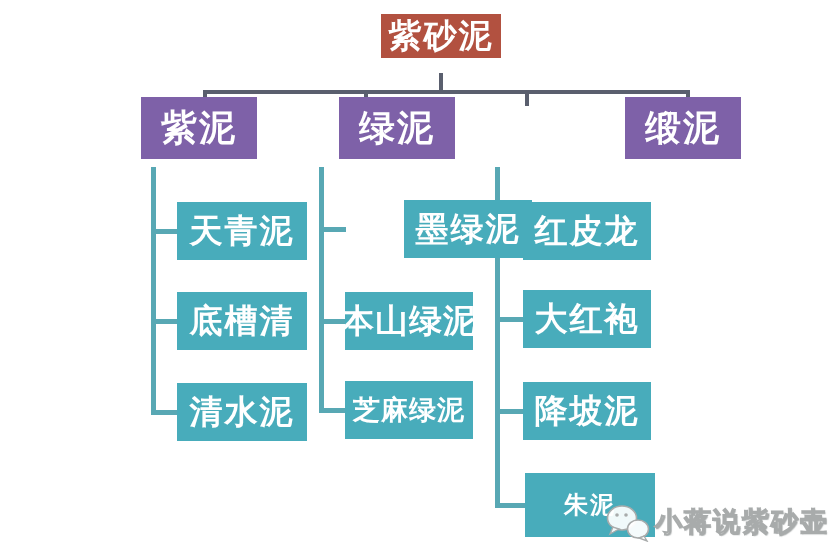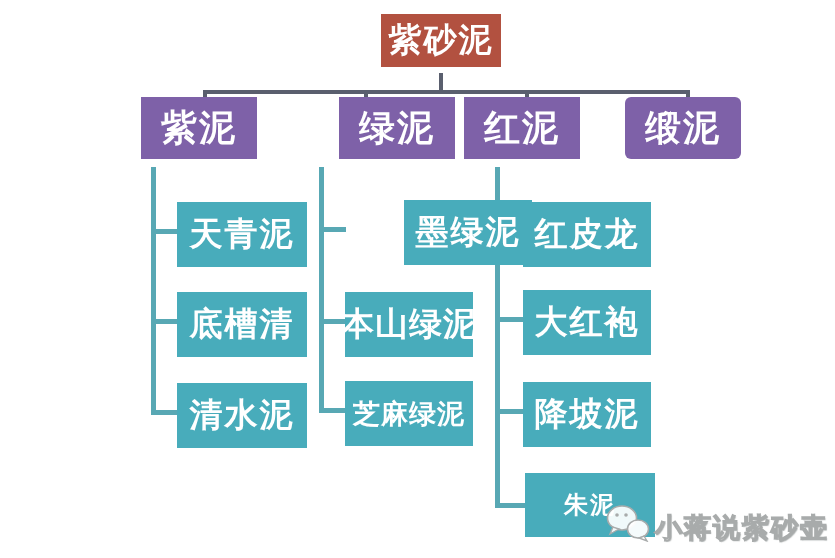--- a/index.html
+++ b/index.html
@@ -25,36 +25,36 @@
     position: absolute;
     display: flex;
     align-items: center;
     justify-content: center;
     color: var(--text);
     font-weight: 700;
     letter-spacing: 2px;
     white-space: nowrap;
   }
   .root-box {
-    left: 381px; top: 14px; width: 120px; height: 53px;
+    left: 381px; top: 14px; width: 120px; height: 44px;
     background: var(--root-bg);
     font-size: 33px;
     font-family: Liberation Serif, serif;
   }
   .branch-box {
     top: 97px; width: 116px; height: 62px;
     background: var(--branch-bg);
     font-size: 36px;
   }
   .b0 { left: 141px; }
   .b1 { left: 303px; margin-left: 36px; }
   .b2 { left: 464px; }
-  .b3 { left: 625px; border-radius: 6px; }
+  .b3 { left: 625px; }
   .leaf-box {
-    width: 130px; height: 65px;
+    width: 130px; height: 58px;
     background: var(--leaf-bg);
     font-size: 33px;
   }
   .l00 { left: 177px; top: 202px; }
   .l01 { left: 177px; top: 292px; }
   .l02 { left: 177px; top: 383px; }
   .l10 { left: 361px; top: 200px; width: 128px; margin-left: 43px; }
   .l11 { left: 345px; top: 292px; width: 128px; font-size: 33px; letter-spacing: 1px; }
   .l12 { left: 345px; top: 381px; width: 128px; font-size: 27px; letter-spacing: 1px; }
   .l20 { left: 523px; top: 202px; width: 128px; }
@@ -84,21 +84,21 @@
   .t-s20 { left: 497px; top: 229px; width: 27px; height: 5px; }
   .t-s21 { left: 497px; top: 317px; width: 27px; height: 5px; }
   .t-s22 { left: 497px; top: 409px; width: 27px; height: 5px; }
   .t-s23 { left: 497px; top: 503px; width: 29px; height: 5px; }
   
   .watermark {
     position: absolute;
     right: 6px;
     bottom: 12px;
     display: flex;
-    align-items: flex-end;
+    align-items: flex-start;
     gap: 4px;
   }
   .watermark-text {
     font-size: 27px;
     font-weight: 700;
     letter-spacing: 2px;
     color: rgba(252, 252, 250, 0.9);
     -webkit-text-stroke: 1.2px var(--watermark);
     text-shadow: 1px 1px 1px rgba(140,145,145,0.55);
   }
@@ -128,21 +128,20 @@
   <div class="line teal t-v2"></div>
   <div class="line teal t-s20"></div>
   <div class="line teal t-s21"></div>
   <div class="line teal t-s22"></div>
   <div class="line teal t-s23"></div>
 
   <div class="box root-box">紫砂泥</div>
 
   <div class="box branch-box b0">紫泥</div>
   <div class="box branch-box b1">绿泥</div>
-  <div class="box branch-box b2">红泥</div>
   <div class="box branch-box b3">缎泥</div>
 
   <div class="box leaf-box l00">天青泥</div>
   <div class="box leaf-box l01">底槽清</div>
   <div class="box leaf-box l02">清水泥</div>
 
   <div class="box leaf-box l10">墨绿泥</div>
   <div class="box leaf-box l11">本山绿泥</div>
   <div class="box leaf-box l12">芝麻绿泥</div>
 

